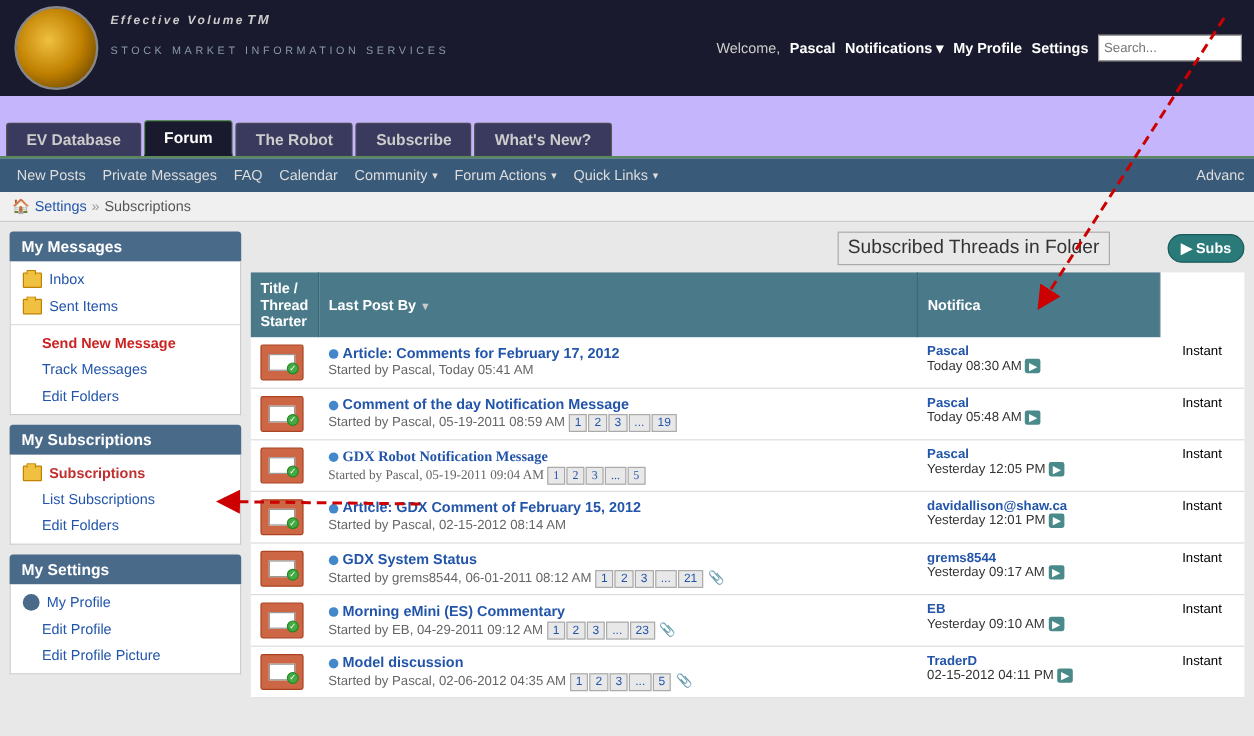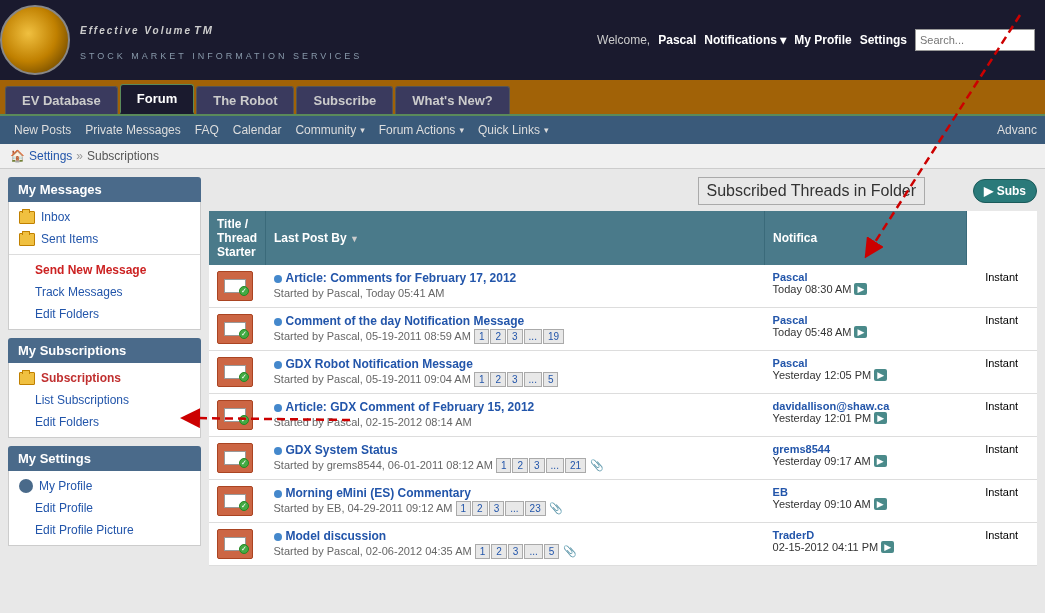--- a/index.html
+++ b/index.html
@@ -1,30 +1,30 @@
 <!DOCTYPE html>
 <html><head>
   <meta charset="utf-8">
   <style>
     * { margin: 0; padding: 0; box-sizing: border-box; }
     body { font-family: Arial, Helvetica, sans-serif; font-size: 12px; background: #e8e8e8; width: 1045px; overflow-x: hidden; }
 
     
     .header { background: #1a1a2e; height: 80px; position: relative; display: flex; align-items: center; justify-content: space-between; padding: 0 10px 0 0; }
-    .header-logo { display: flex; align-items: center; gap: 10px; padding-left: 0; }
+    .header-logo { display: flex; gap: 10px; padding-left: 12px; }
     .logo-circle { width: 70px; height: 70px; border-radius: 50%; background: radial-gradient(circle at 40% 40%, #f0c040, #c08000, #4a3000); border: 2px solid #888; flex-shrink: 0; position: relative; overflow: hidden; }
     .logo-text { color: #d4a030; font-size: 28px; font-weight: bold; letter-spacing: 2px; font-style: italic; }
     .logo-text span { font-size: 10px; vertical-align: super; color: #ccc; }
     .logo-subtitle { color: #8899aa; font-size: 9px; letter-spacing: 3px; }
     .header-right { display: flex; align-items: center; gap: 8px; color: #ccc; font-size: 12px; }
     .header-right a { color: #fff; text-decoration: none; font-weight: bold; }
     .header-search { background: #fff; border: 1px solid #999; height: 22px; width: 120px; padding: 0 4px; font-size: 11px; }
 
     
-    .nav-tabs { background: #a16207; display: flex; align-items: flex-end; padding: 0 0 0 5px; height: 36px; border-bottom: 2px solid #5a8a5a; }
+    .nav-tabs { background: #c4b5fd; display: flex; align-items: flex-end; padding: 0 0 0 5px; height: 52px; border-bottom: 2px solid #5a8a5a; }
     .nav-tab { padding: 6px 16px; font-size: 13px; font-weight: bold; cursor: pointer; color: #ccc; background: #3a3a5e; border: 1px solid #555; border-bottom: none; margin-right: 2px; border-radius: 3px 3px 0 0; text-decoration: none; display: inline-flex; align-items: center; }
     .nav-tab.active { background: #1a1a2e; color: #fff; border-color: #5a8a5a; border-bottom: 2px solid #1a1a2e; }
 
     
     .sub-nav { background: #3a5a7a; display: flex; align-items: center; padding: 0 8px; height: 28px; gap: 2px; }
     .sub-nav a { color: #ddd; text-decoration: none; font-size: 12px; padding: 4px 6px; white-space: nowrap; }
     .sub-nav .dropdown { display: flex; align-items: center; gap: 2px; cursor: pointer; color: #ddd; padding: 4px 6px; font-size: 12px; }
     .sub-nav .dropdown span { font-size: 9px; margin-left: 2px; }
     .sub-nav-right { margin-left: auto; color: #ddd; font-size: 12px; }
 
@@ -217,21 +217,21 @@
           </tr>
           <tr>
             <td style="width: 44px; padding-right: 4px;">
               <div style="width: 36px; height: 30px; background: rgb(204, 102, 68); border: 1px solid rgb(170, 68, 34); border-radius: 2px; display: flex; align-items: center; justify-content: center; position: relative; flex-shrink: 0;">
                 <div style="width: 22px; height: 14px; background: rgb(255, 255, 255); border: 1px solid rgb(153, 153, 153); position: relative;">
                   <div style="width: 10px; height: 10px; background: rgb(68, 170, 68); border: 1px solid rgb(34, 136, 34); border-radius: 50%; position: absolute; bottom: -4px; right: -4px; display: flex; align-items: center; justify-content: center; font-size: 7px; color: rgb(255, 255, 255);">✓</div>
                 </div>
               </div>
             </td>
             <td>
-              <div style="display: flex; align-items: flex-start; gap: 6px;">
+              <div style="display: flex; align-items: flex-start; gap: 6px; font-family: Liberation Serif, serif;">
                 <div><span style="display: inline-block; width: 8px; height: 8px; background: rgb(68, 136, 204); border-radius: 50%; margin-right: 4px; vertical-align: middle;"></span><a href="#" style="color: rgb(34, 85, 170); font-weight: bold; font-size: 12px; text-decoration: none;">GDX Robot Notification Message</a><div style="color: rgb(102, 102, 102); font-size: 11px; margin-top: 2px;">Started by Pascal, 05-19-2011 09:04 AM <a href="#" style="background:#e8e8e8;border:1px solid #aaa;padding:1px 4px;color:#2255aa;font-size:10px;text-decoration:none;margin-right:1px;">1</a><a href="#" style="background:#e8e8e8;border:1px solid #aaa;padding:1px 4px;color:#2255aa;font-size:10px;text-decoration:none;margin-right:1px;">2</a><a href="#" style="background:#e8e8e8;border:1px solid #aaa;padding:1px 4px;color:#2255aa;font-size:10px;text-decoration:none;margin-right:1px;">3</a><a href="#" style="background:#e8e8e8;border:1px solid #aaa;padding:1px 4px;color:#2255aa;font-size:10px;text-decoration:none;margin-right:1px;">...</a><a href="#" style="background:#e8e8e8;border:1px solid #aaa;padding:1px 4px;color:#2255aa;font-size:10px;text-decoration:none;margin-right:1px;">5</a></div></div>
               </div>
             </td>
             <td style="white-space: nowrap; min-width: 140px;">
               <a href="#" style="color: rgb(34, 85, 170); font-weight: bold; font-size: 11px; text-decoration: none; display: block;">Pascal</a>
               <div style="color: rgb(51, 51, 51); font-size: 11px; display: flex; align-items: center; gap: 3px;">Yesterday 12:05 PM <span style="background:#4a8a8a;color:#fff;padding:1px 3px;font-size:9px;border-radius:2px;">▶</span></div>
             </td>
             <td style="text-align: center;">Instant</td>
           </tr>
           <tr>

